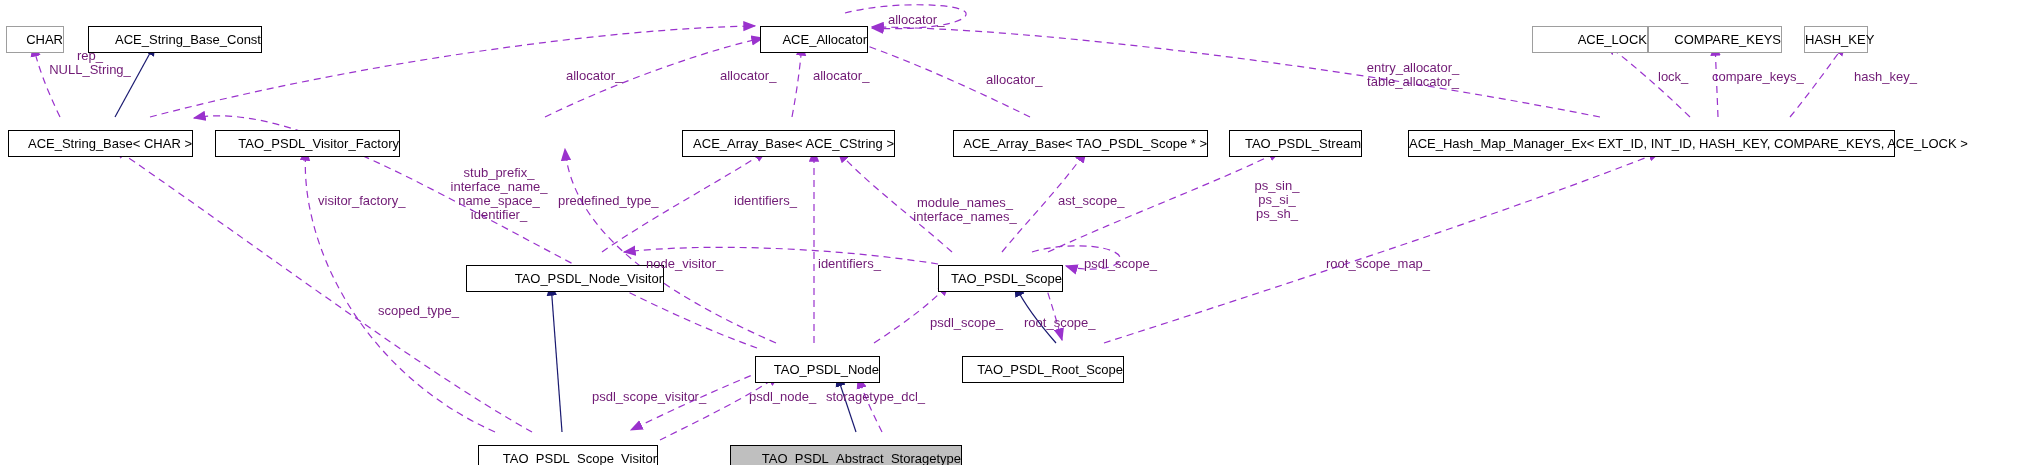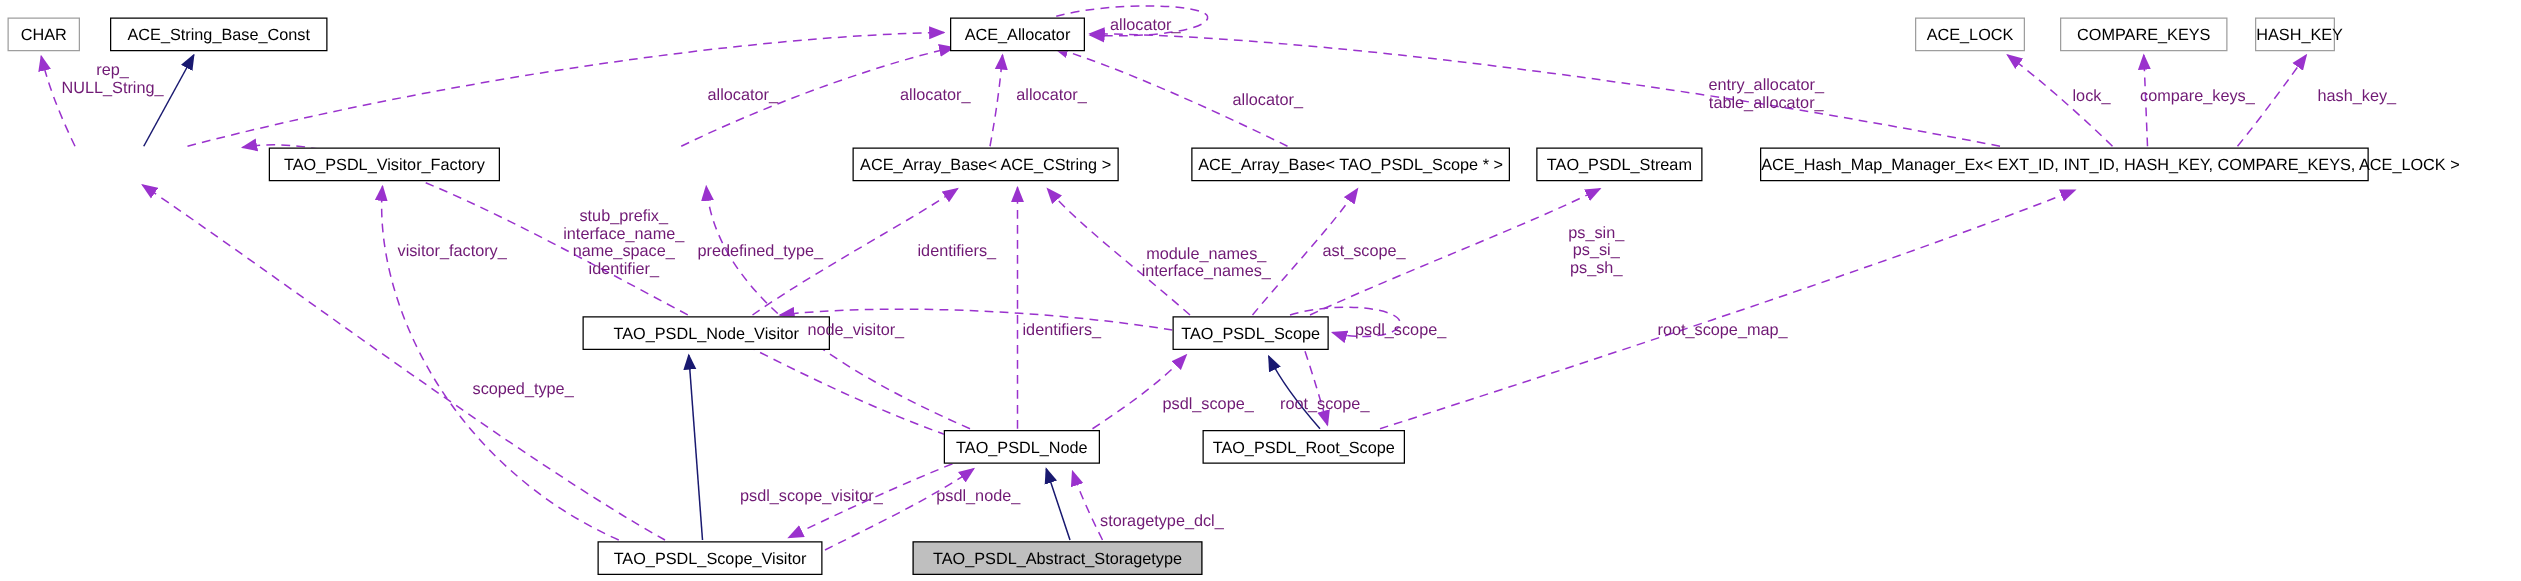--- a/index.html
+++ b/index.html
@@ -1,21 +1,21 @@
 <!DOCTYPE html>
 <html><head>
 <meta charset="utf-8">
 <style>
   html,body{margin:0;padding:0;background:#fff;}
   #canvas{position:relative;width:2017px;height:465px;background:#ffffff;overflow:hidden;
           font-family:"Liberation Sans",sans-serif;}
   #edges{position:absolute;left:0;top:0;width:2017px;height:465px;overflow:visible;}
   .node{position:absolute;box-sizing:border-box;height:27px;line-height:25px;
-        border:1px solid #000;background:#fff;color:#000;text-align:center;
-        font-size:13px;white-space:nowrap;}
+        border:1px solid #000;background:#fff;color:#000;text-align:right;
+        font-size:13px;white-space:nowrap;margin-top:12px;}
   .node.param{border-color:#9e9e9e;}
   .node.current{background:#bfbfbf;}
   .elabel{position:absolute;font-size:13px;color:#701a75;white-space:nowrap;line-height:14px;}
   .elabel.center{text-align:center;}
   path.usage{fill:none;stroke:#9a32cd;stroke-width:1.2;stroke-dasharray:7,5;}
   path.inherit{fill:none;stroke:#191970;stroke-width:1.2;}
 </style>
 </head>
 <body>
 
@@ -61,24 +61,25 @@
     <path class="usage" d="M 1044,281 C 1051,302 1057,322 1062,340" marker-end="url(#pa)"></path>
     <path class="usage" d="M 1104,343 C 1260,293 1520,208 1660,152" marker-end="url(#pa)"></path>
     <path class="usage" d="M 762,371 C 706,394 666,413 631,430" marker-end="url(#pa)"></path>
     <path class="usage" d="M 660,440 C 700,420 748,397 779,375" marker-end="url(#pa)"></path>
     <path class="usage" d="M 882,432 C 873,414 864,395 858,377" marker-end="url(#pa)"></path>
   </svg>
 
   <div class="node param" style="left:6px;top:14px;width:58px;">CHAR</div>
   <div class="node" style="left:88px;top:14px;width:174px;">ACE_String_Base_Const</div>
   <div class="node" style="left:760px;top:14px;width:108px;">ACE_Allocator</div>
-  <div class="node param" style="left:1532px;top:14px;width:88px;">ACE_LOCK</div>
+  <div class="node param" style="left:1532px;top:14px;width:116px;">ACE_LOCK</div>
   <div class="node param" style="left:1648px;top:14px;width:134px;">COMPARE_KEYS</div>
   <div class="node param" style="left:1804px;top:14px;width:64px;">HASH_KEY</div>
 
+  <div class="node" style="left:8px;top:118px;width:185px;">ACE_String_Base&lt; CHAR &gt;</div>
   <div class="node" style="left:215px;top:118px;width:185px;">TAO_PSDL_Visitor_Factory</div>
   <div class="node" style="left:682px;top:118px;width:213px;">ACE_Array_Base&lt; ACE_CString &gt;</div>
   <div class="node" style="left:953px;top:118px;width:255px;">ACE_Array_Base&lt; TAO_PSDL_Scope * &gt;</div>
   <div class="node" style="left:1229px;top:118px;width:133px;">TAO_PSDL_Stream</div>
   <div class="node" style="left:1408px;top:118px;width:487px;">ACE_Hash_Map_Manager_Ex&lt; EXT_ID, INT_ID, HASH_KEY, COMPARE_KEYS, ACE_LOCK &gt;</div>
 
   <div class="node" style="left:466px;top:253px;width:198px;">TAO_PSDL_Node_Visitor</div>
   <div class="node" style="left:938px;top:253px;width:125px;">TAO_PSDL_Scope</div>
 
   <div class="node" style="left:755px;top:344px;width:125px;">TAO_PSDL_Node</div>
@@ -124,15 +125,15 @@
   </div>
   <div class="elabel" style="left:646px;top:257px;">node_visitor_</div>
   <div class="elabel" style="left:818px;top:257px;">identifiers_</div>
   <div class="elabel" style="left:1084px;top:257px;">psdl_scope_</div>
   <div class="elabel" style="left:1326px;top:257px;">root_scope_map_</div>
   <div class="elabel" style="left:378px;top:304px;">scoped_type_</div>
   <div class="elabel" style="left:930px;top:316px;">psdl_scope_</div>
   <div class="elabel" style="left:1024px;top:316px;">root_scope_</div>
   <div class="elabel" style="left:592px;top:390px;">psdl_scope_visitor_</div>
   <div class="elabel" style="left:749px;top:390px;">psdl_node_</div>
-  <div class="elabel" style="left:880px;top:390px;margin-top:20px;">storagetype_dcl_</div>
+  <div class="elabel" style="left:826px;top:390px;">storagetype_dcl_</div>
 
 </div>
 
 </body></html>

